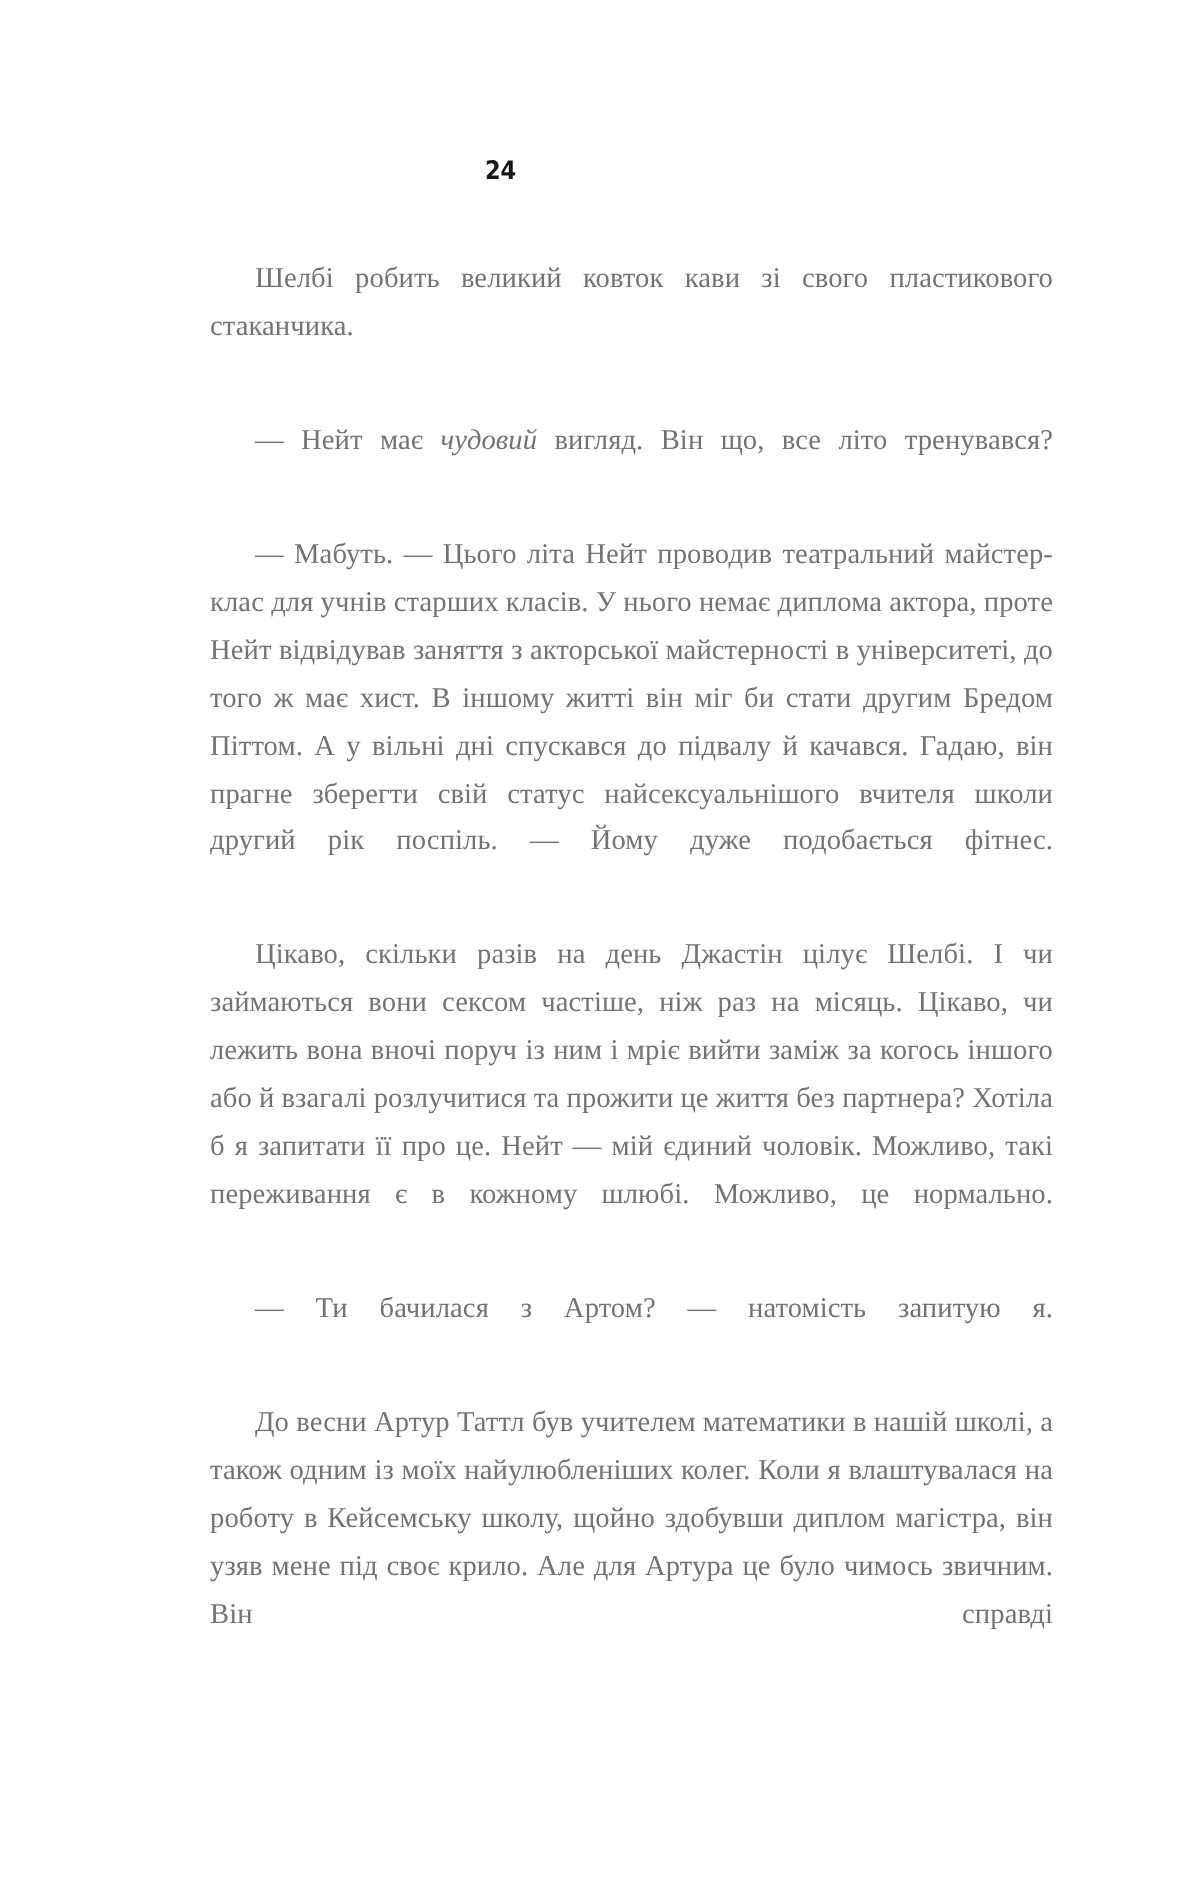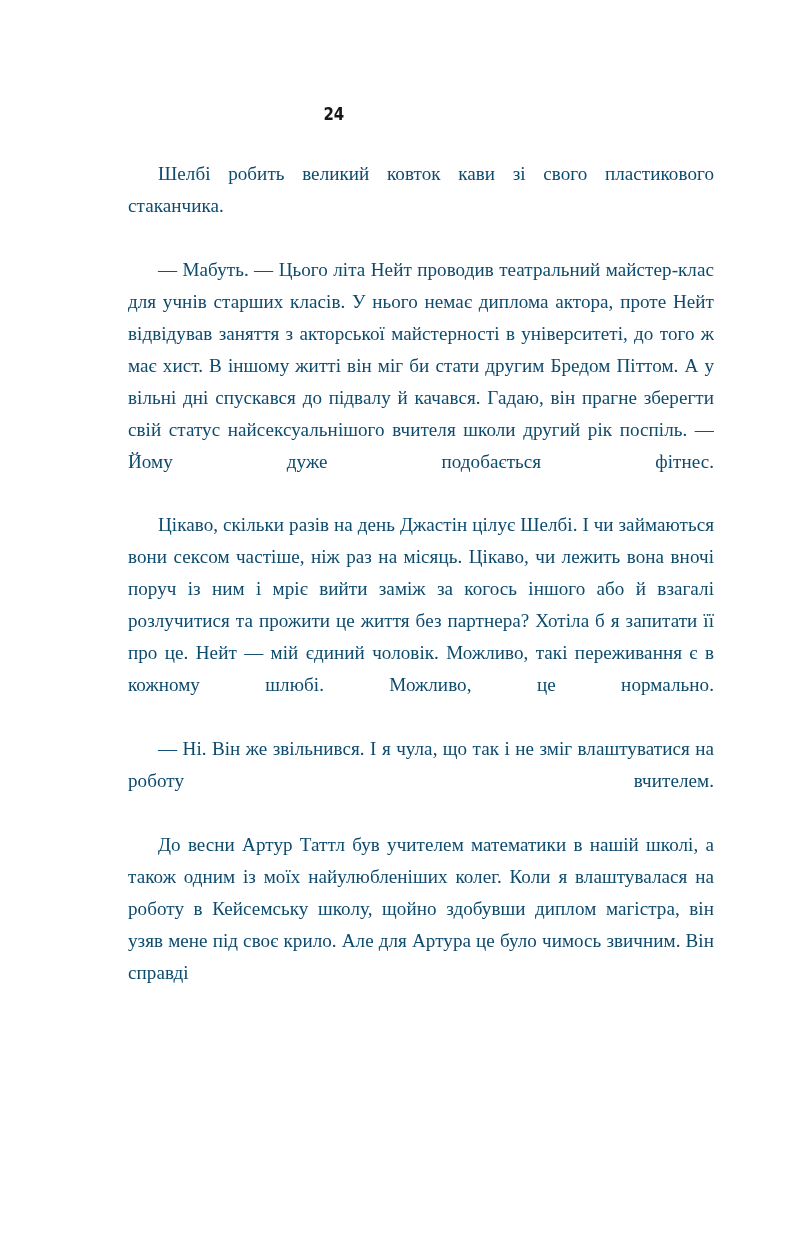--- a/index.html
+++ b/index.html
@@ -43,28 +43,28 @@
 
   
   .textblock {
     position: absolute;
     top: 158px;
     left: 128px;
     width: 586px;
   }
 
   p.para {
-    margin: 0;
+    margin: 12px;
     text-align: justify;
     text-justify: inter-word;
     font-size: 19.1px;
     line-height: 31.95px;
     letter-spacing: 0.05px;
     word-spacing: -0.1px;
-    color: #0c4a6e;
+    color: #737373;
     text-indent: 30px;
     hyphens: manual;
     -webkit-hyphens: manual;
   }
   p.para:last-child {
     margin-bottom: 0;
   }
 
   
   p.para::after {
@@ -83,27 +83,28 @@
 <div class="page">
 
   <div class="folio-area">
     <span class="folio">24</span>
   </div>
 
   <div class="textblock">
 
     <p class="para">Шелбі робить великий ковток кави зі свого пластикового стаканчика.</p>
 
+    <p class="para"><span>— Нейт має </span><em class="ital">чудовий</em><span> вигляд. Він що, все літо тренувався?</span></p>
 
     <p class="para">— Мабуть. — Цього літа Нейт проводив театральний майстер-клас для учнів старших класів. У нього немає диплома актора, проте Нейт відвідував заняття з акторської майстерності в університеті, до того ж має хист. В іншому житті він міг би стати другим Бредом Піттом. А у вільні дні спускався до підвалу й качався. Гадаю, він прагне зберегти свій статус найсексуальнішого вчителя школи другий рік поспіль. — Йому дуже подобається фітнес.</p>
 
 
     <p class="para">Цікаво, скільки разів на день Джастін цілує Шелбі. І чи займаються вони сексом частіше, ніж раз на місяць. Цікаво, чи лежить вона вночі поруч із ним і мріє вийти заміж за когось іншого або й взагалі розлучитися та прожити це життя без партнера? Хотіла б я запитати її про це. Нейт — мій єдиний чоловік. Можливо, такі переживання є в кожному шлюбі. Можливо, це нормально.</p>
 
+    <p class="para">— Ти бачилася з Артом? — натомість запитую я.</p>
 
 
-    <p class="para">— Ні. Він же звільнився. І я чула, що так і не зміг влаштуватися на роботу вчителем.</p>
 
     <p class="para">До весни Артур Таттл був учителем математики в нашій школі, а також одним із моїх найулюбленіших колег. Коли я влаштувалася на роботу в Кейсемську школу, щойно здобувши диплом магістра, він узяв мене під своє крило. Але для Артура це було чимось звичним. Він справді</p>
 
   </div>
 
 </div>
 
 </body></html>

